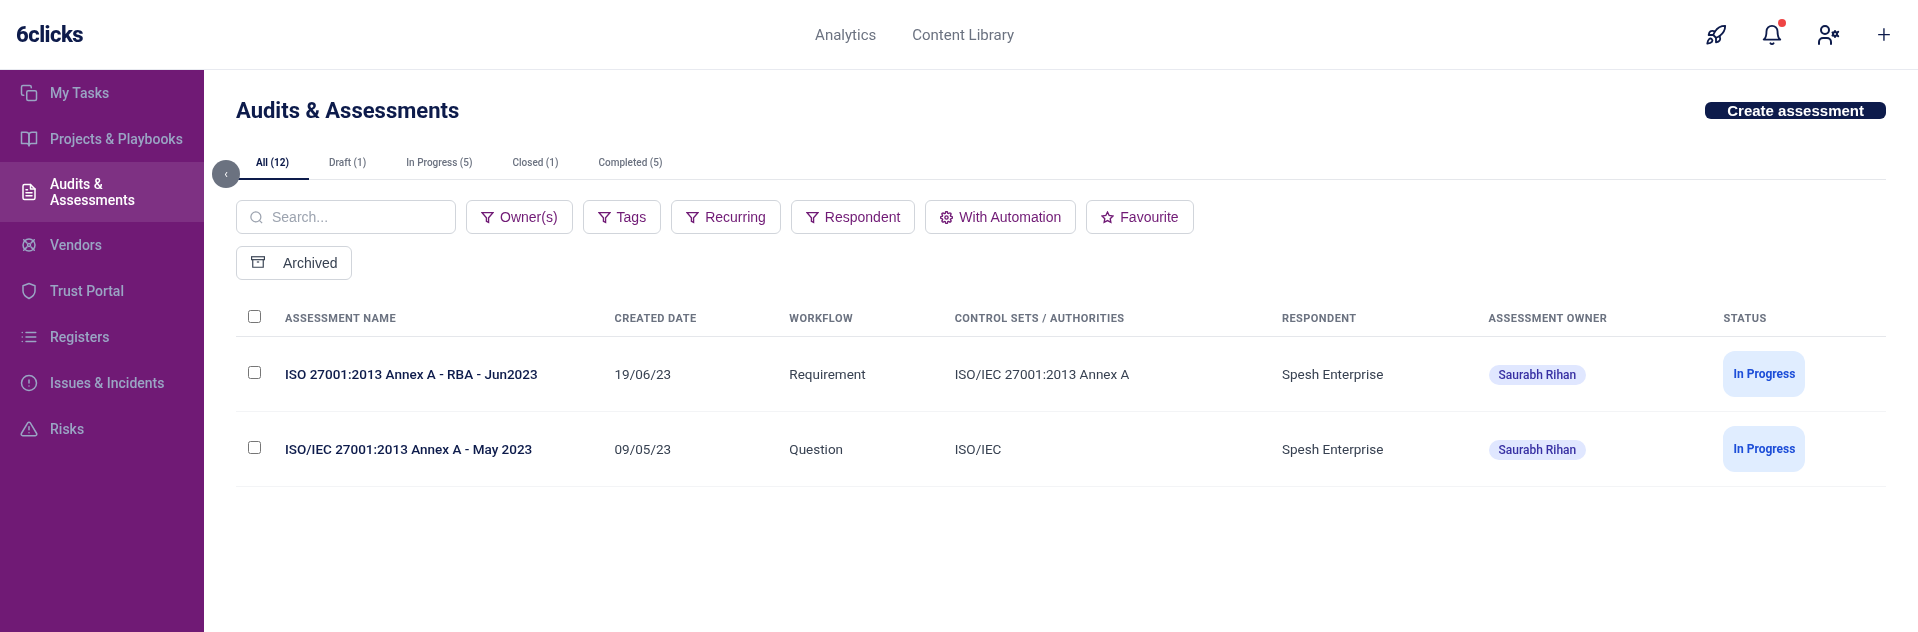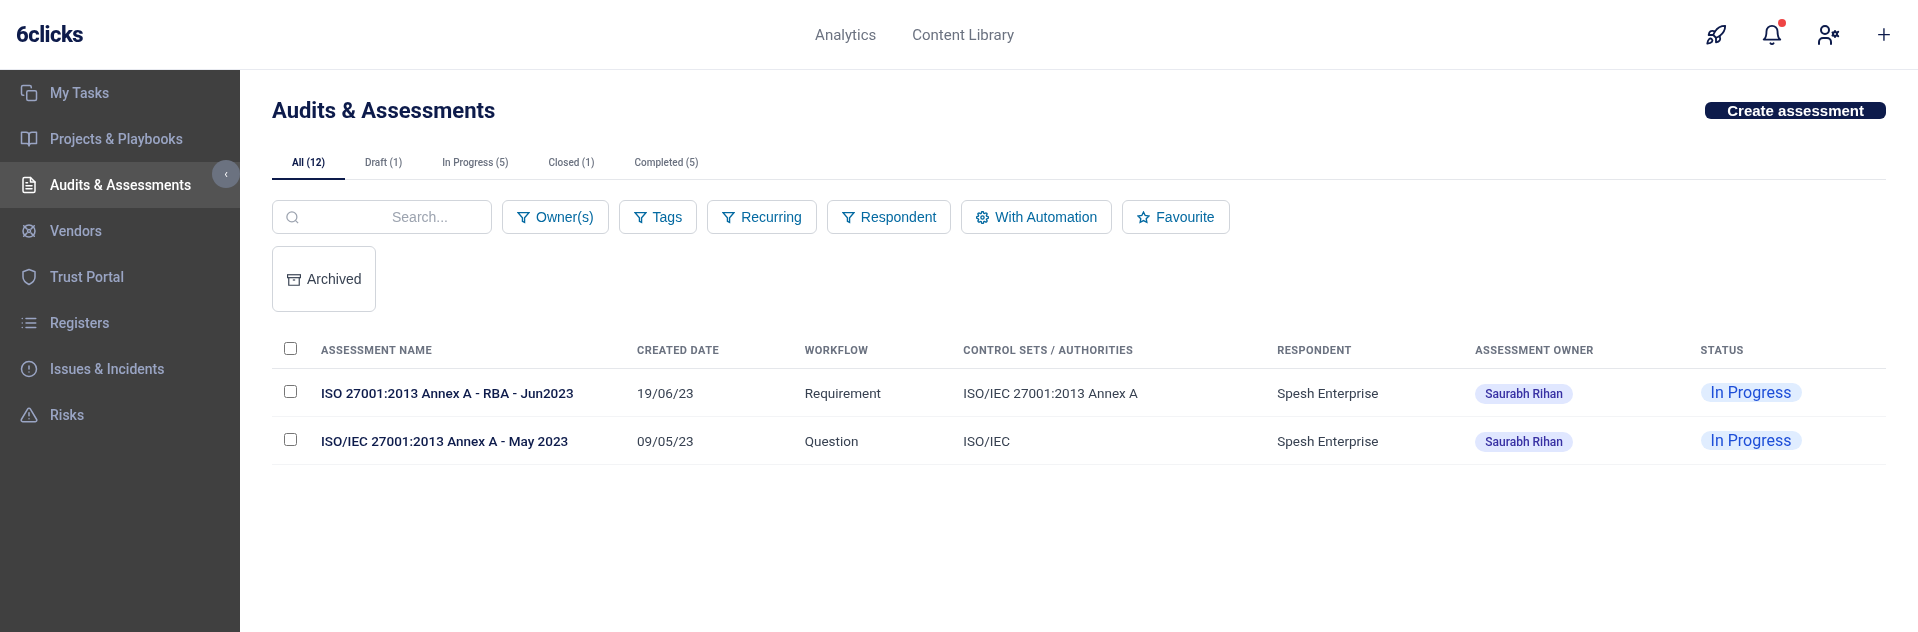--- a/index.html
+++ b/index.html
@@ -66,22 +66,22 @@
 
     
     .main-layout {
       display: flex;
       flex: 1;
       overflow: hidden;
     }
 
     
     .sidebar {
-      width: 240px;
-      background: #404040;
+      width: 204px;
+      background: #701a75;
       display: flex;
       flex-direction: column;
       flex-shrink: 0;
       overflow-y: auto;
     }
     .sidebar-item {
       display: flex;
       align-items: center;
       gap: 12px;
       padding: 14px 20px;
@@ -182,43 +182,42 @@
       background: #fff;
       min-width: 220px;
     }
     .search-box input {
       border: none;
       outline: none;
       font-size: 14px;
       color: #374151;
       background: transparent;
       width: 140px;
-      text-align: right;
     }
     .search-box input::placeholder { color: #9ca3af; }
     .filter-btn {
       display: flex;
       align-items: center;
       gap: 6px;
       border: 1px solid #d1d5db;
       border-radius: 6px;
       padding: 8px 14px;
       background: #fff;
       font-size: 14px;
-      color: #0369a1;
+      color: #701a75;
       cursor: pointer;
       font-weight: 500;
     }
     .archived-btn {
       display: flex;
-      align-items: flex-end;
-      gap: 6px;
+      align-items: flex-start;
+      gap: 18px;
       border: 1px solid #d1d5db;
       border-radius: 6px;
-      padding: 24px 14px;
+      padding: 8px 14px;
       background: #fff;
       font-size: 14px;
       color: #374151;
       cursor: pointer;
       font-weight: 500;
     }
 
     
     .table-container { overflow-x: auto; }
     table {
@@ -244,24 +243,24 @@
     }
     tbody td {
       padding: 14px 12px;
       color: #374151;
       font-size: 13.5px;
     }
     .checkbox-cell { width: 36px; }
     .assessment-name { color: #0d1b4b; font-weight: 500; max-width: 200px; }
     .badge {
       display: inline-block;
-      padding: 0 10px;
+      padding: 16px 10px;
       border-radius: 12px;
-      font-size: 16px;
-      font-weight: 400;
+      font-size: 12px;
+      font-weight: 700;
     }
     .badge-inprogress { background: #e0edff; color: #1d4ed8; }
     .owner-badge {
       background: #e0e7ff;
       color: #3730a3;
       border-radius: 12px;
       padding: 3px 10px;
       font-size: 12px;
       font-weight: 500;
     }

